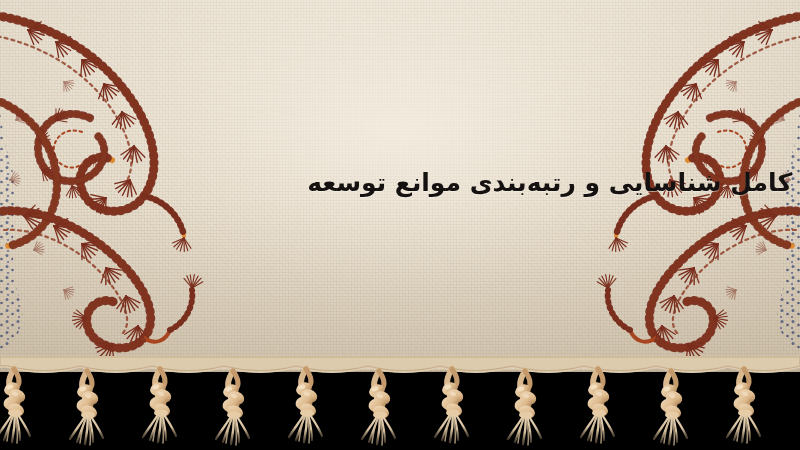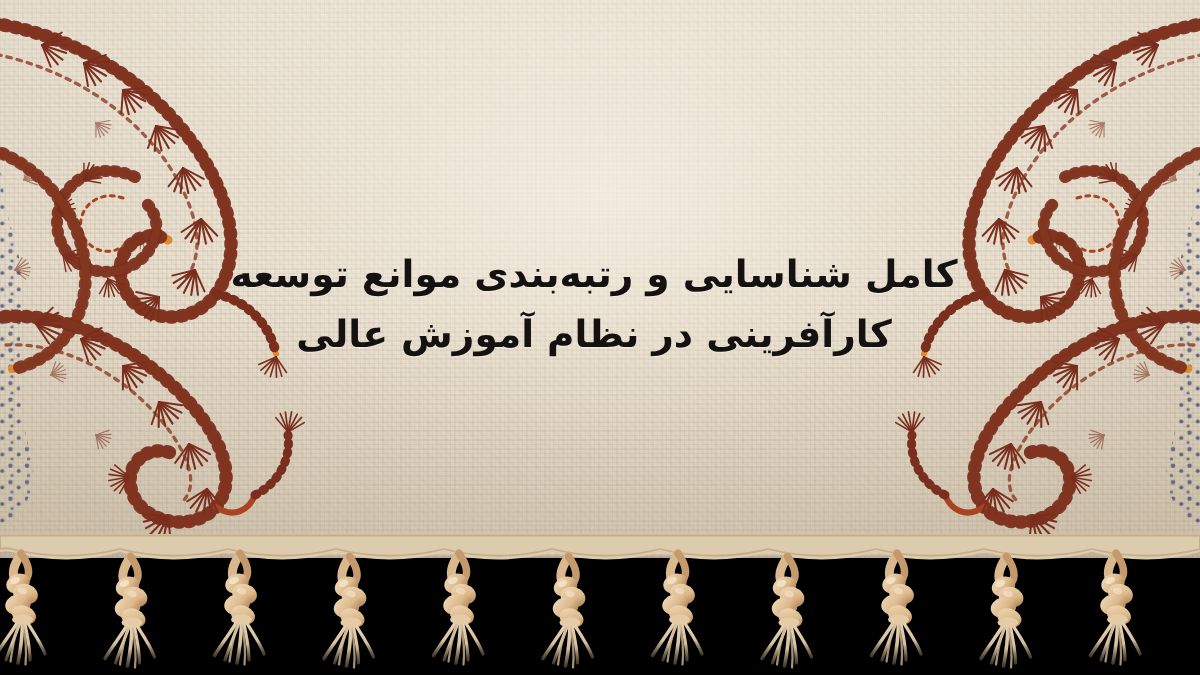--- a/index.html
+++ b/index.html
@@ -76,21 +76,20 @@
     pointer-events: none;
   }
   .fringe svg { display: block; width: 100%; height: 100%; }
 
   
   .title-block {
     position: absolute;
     left: 0;
     top: 163px;
     width: 792px;
-    text-align: center;
     direction: rtl;
   }
   .title-line {
     display: block;
     color: #141110;
     font-family: "DejaVu Sans", sans-serif;
     font-size: 25px;
     font-weight: 700;
     line-height: 40px;
     letter-spacing: 0px;
@@ -290,21 +289,20 @@
         <use href="#fan" transform="translate(40,250) rotate(70) scale(0.6)"></use>
         <use href="#fan" transform="translate(70,290) rotate(120) scale(0.6)"></use>
         <use href="#fan" transform="translate(22,120) rotate(60) scale(0.6)"></use>
         <use href="#fan" transform="translate(16,180) rotate(80) scale(0.6)"></use>
       </g>
     </svg>
   </div>
 
   <div class="title-block">
     <span class="title-line">کامل شناسایی و رتبه‌بندی موانع توسعه</span>
-    <span class="title-line">کارآفرینی در نظام آموزش عالی</span>
   </div>
 
   <div class="fringe">
     <svg viewBox="0 0 800 94" xmlns="http://www.w3.org/2000/svg">
       <defs>
         <linearGradient id="cordG" x1="0" y1="0" x2="1" y2="0">
           <stop offset="0%" stop-color="#b98c5c"></stop>
           <stop offset="35%" stop-color="#eccfa8"></stop>
           <stop offset="70%" stop-color="#dcb territory"></stop>
           <stop offset="100%" stop-color="#a97f52"></stop>

